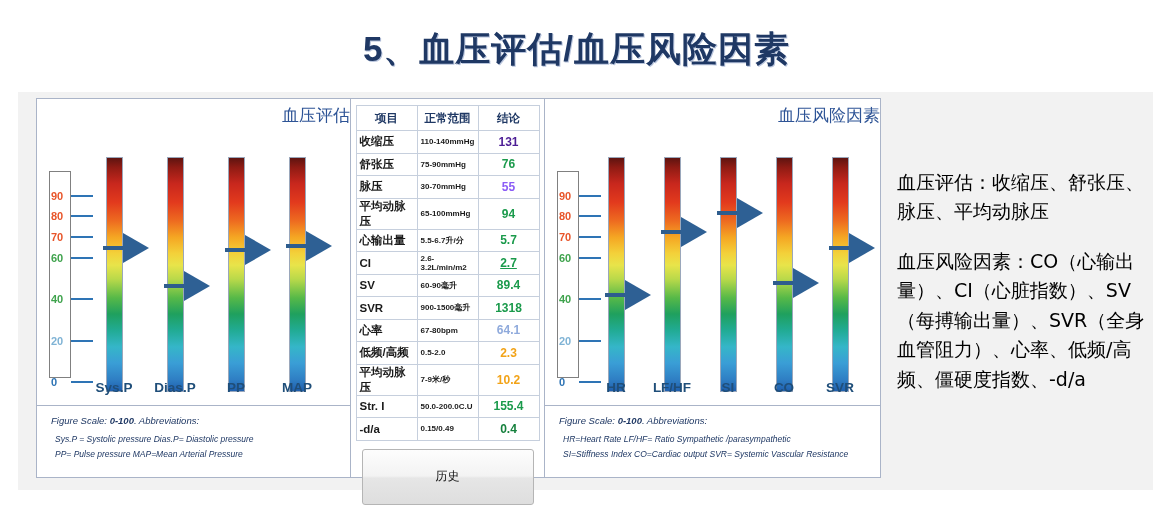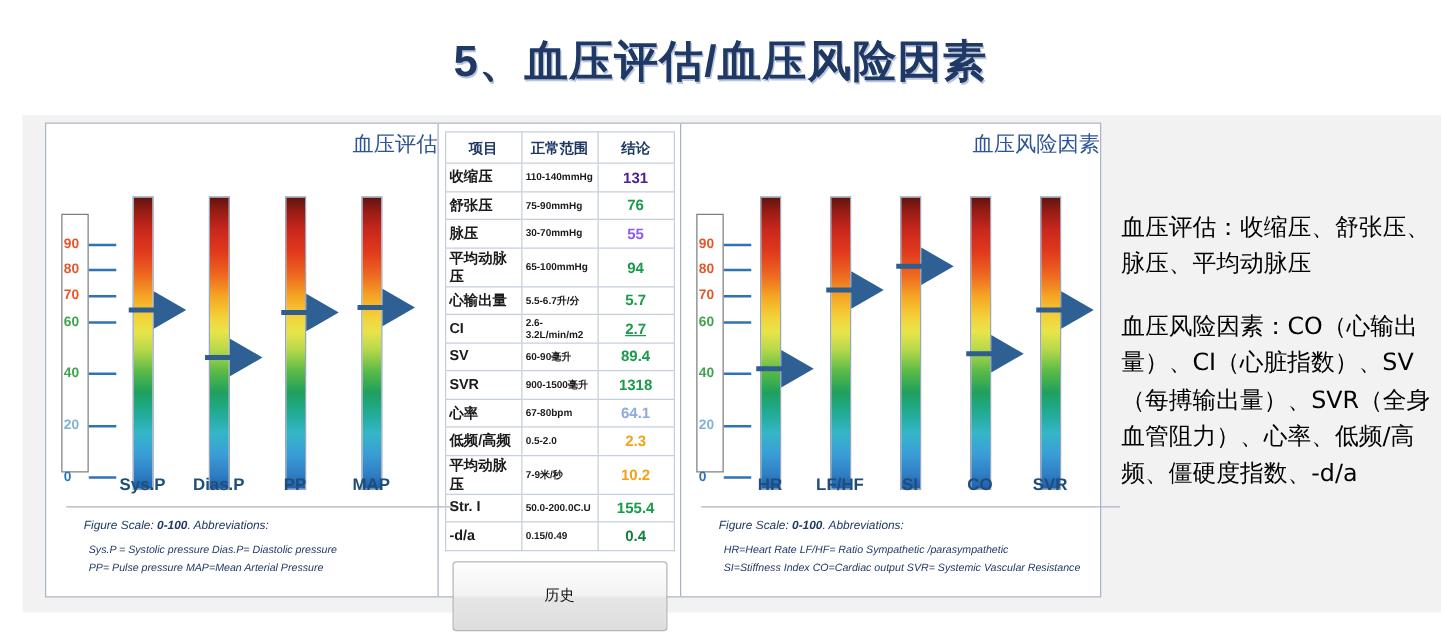--- a/index.html
+++ b/index.html
@@ -75,21 +75,21 @@
     border-left:26px solid #2e6094;
   }
 
   .cat-label{
     position:absolute;bottom:0;font-size:13.5px;font-weight:bold;color:#1f4e79;
     text-align:left;transform:translateX(-50%);
   }
 
   
   .footnote{
-    position:absolute;left:16px;bottom:0;width:100%;
+    position:absolute;left:0;bottom:0;width:100%;
     border-top:1px solid #aab4c8;box-sizing:border-box;
     padding:9px 10px 6px 14px;height:72px;
   }
   .fn-head{font-size:9.5px;font-style:italic;color:#1f3864;font-weight:bold;margin-bottom:7px;}
   .fn-head span.norm{font-weight:normal;}
   .fn-line{font-size:8.5px;font-style:italic;color:#1f3864;margin:2px 0 0 4px;line-height:1.5;}
 
   
   table.report{
     border-collapse:collapse;width:184px;margin:6px auto 0 auto;

